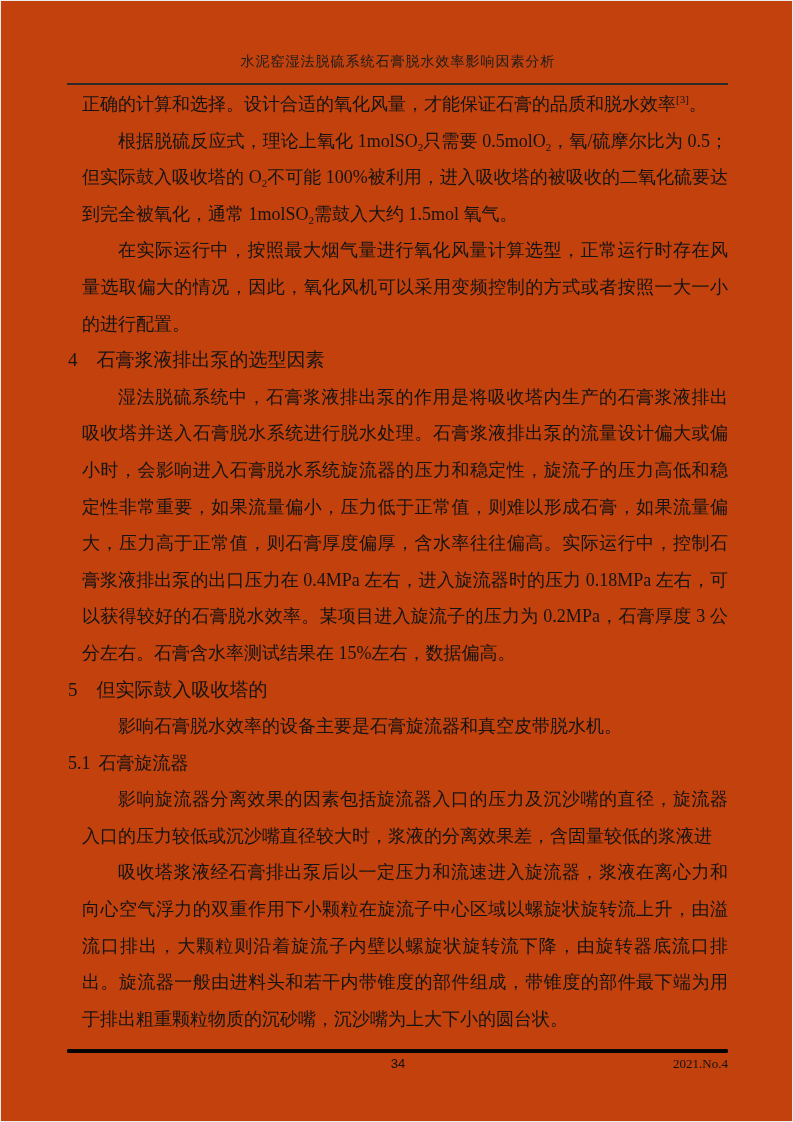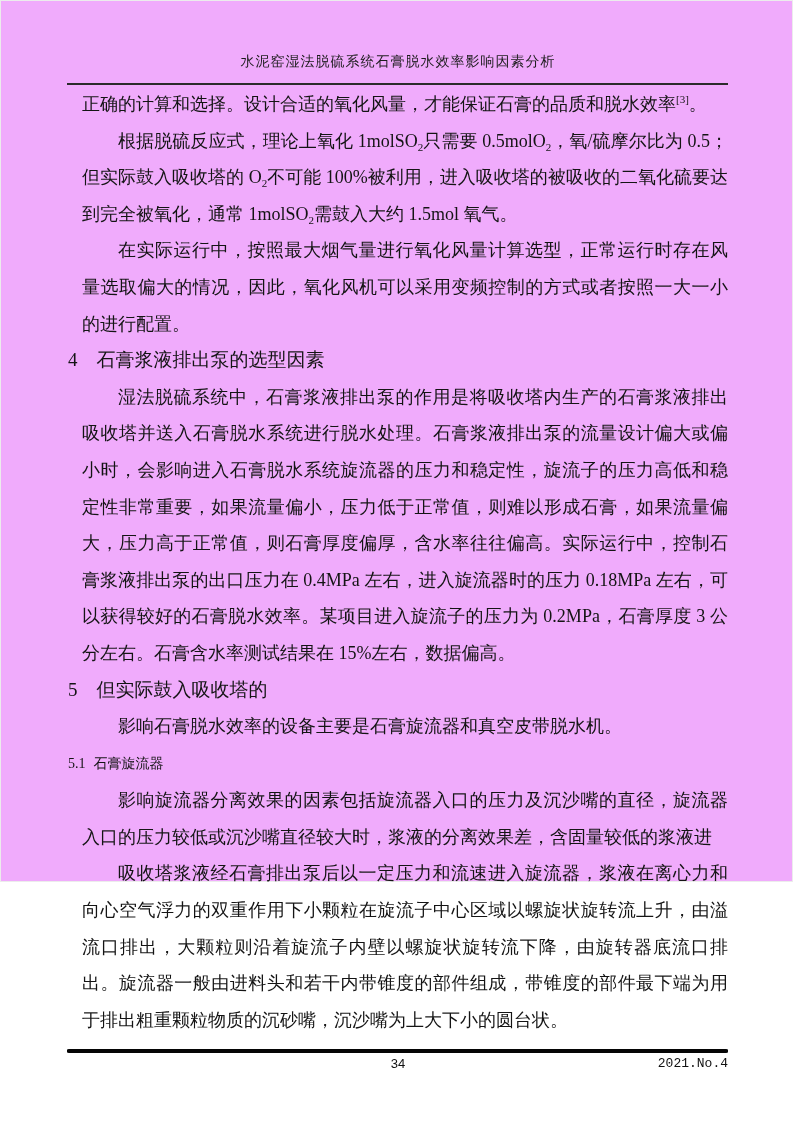--- a/index.html
+++ b/index.html
@@ -6,23 +6,23 @@
     margin: 0;
     padding: 0;
     width: 793px;
     height: 1122px;
     overflow: hidden;
     background: #ffffff;
   }
   .page {
     position: relative;
     width: 793px;
-    height: 882px;
+    height: 1122px;
     box-sizing: border-box;
-    background: #f0abfc;
+    background: #c2410c;
     border: 1px solid #ececec;
     font-family: "Liberation Serif", "DejaVu Serif", serif;
     color: #141414;
   }
   .running-title {
     position: absolute;
     top: 52px;
     left: 67px;
     width: 660px;
     text-align: center;
@@ -49,21 +49,21 @@
     text-align: justify;
   }
   .p { text-align: justify; margin-left: 14px; }
   .p.indent { text-indent: 2em; }
   .h1, .h2 {
     font-family: "Liberation Sans", "DejaVu Sans", sans-serif;
     font-weight: 400;
     text-align: left;
   }
   .h1 { font-size: 19px; }
-  .h2 { font-size: 14px; }
+  .h2 { font-size: 18px; }
   .h1 .num {
     font-family: "Liberation Serif", "DejaVu Serif", serif;
     margin-right: 19px;
   }
   .h2 .num {
     font-family: "Liberation Serif", "DejaVu Serif", serif;
     margin-right: 8px;
   }
   .sup {
     font-size: 11px;
@@ -95,21 +95,21 @@
     font-family: "Liberation Sans", "DejaVu Sans", sans-serif;
     font-size: 13px;
     color: #111111;
   }
   .footer-issue {
     position: absolute;
     top: 1055px;
     left: 67px;
     width: 660px;
     text-align: right;
-    font-family: Liberation Mono, monospace;
+    font-family: Liberation Serif, serif;
     font-size: 13px;
     color: #111111;
   }
 </style>
 </head>
 <body>
 
 <div class="page">
 
   <div class="running-title">水泥窑湿法脱硫系统石膏脱水效率影响因素分析</div>

